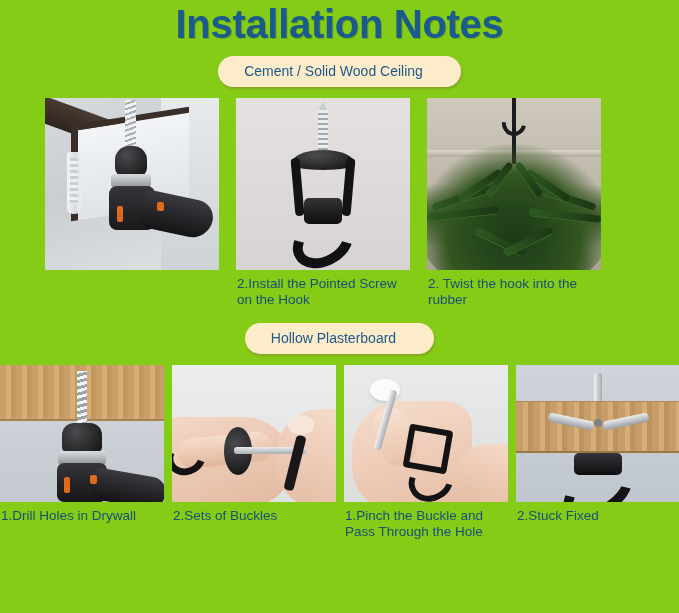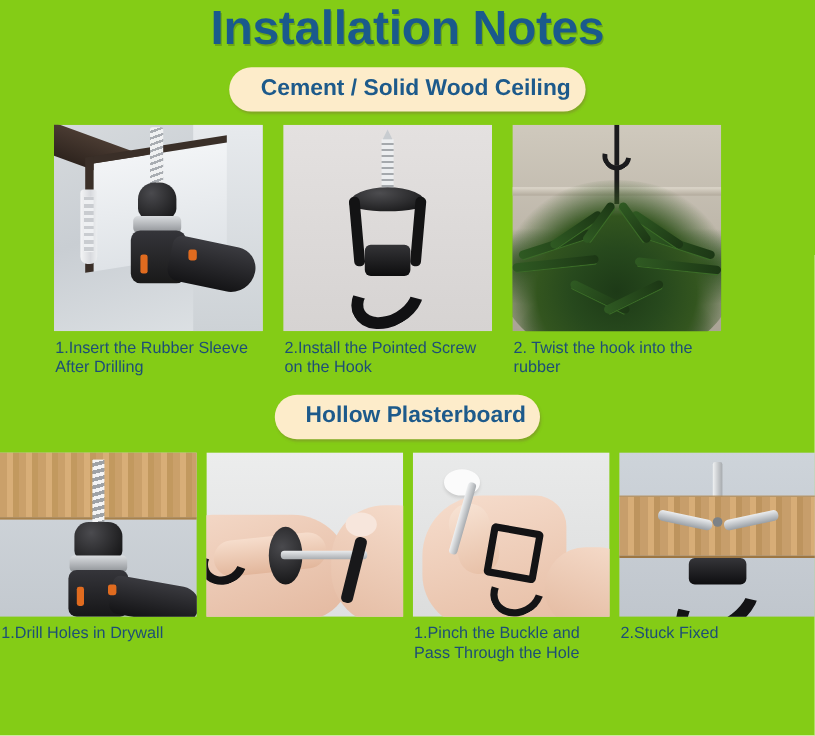--- a/index.html
+++ b/index.html
@@ -22,24 +22,24 @@
     line-height: 1;
     padding-top: 4px;
     text-shadow: 1px 1px 0 rgba(0,0,0,0.18);
   }
 
   
   .pill-wrap { display: flex; justify-content: center; }
   .pill {
     background: #fdecca;
     color: #1d5a8b;
-    font-size: 19px;
-    font-weight: bold;
+    font-size: 14px;
+    font-weight: normal;
     border-radius: 999px;
-    padding: 7px 12px 8px 26px;
+    padding: 7px 38px 8px 26px;
     box-shadow: 1px 2px 2px rgba(120,100,60,0.35);
     white-space: nowrap;
   }
 
   
   .row1 { display: flex; gap: 17px; padding: 0 45px; margin-top: 11px; }
   .cell1 { width: 174px; }
   .thumb1 { width: 174px; height: 172px; overflow: hidden; position: relative; }
 
   .row2 { display: flex; gap: 8px; margin-top: 11px; padding: 0; }
@@ -338,21 +338,20 @@
           <div class="anchor"></div>
           <div class="screw"></div>
           <div class="chuck"></div>
           <div class="collar"></div>
           <div class="body"></div>
           <div class="hand"></div>
           <div class="acc"></div>
           <div class="acc2"></div>
         </div>
       </div>
-      <div class="caption">1.Insert the Rubber Sleeve After Drilling</div>
     </div>
 
     <div class="cell1">
       <div class="thumb1">
         <div class="scene sB">
           <div class="scr"></div>
           <div class="cap"></div>
           <div class="armL"></div>
           <div class="armR"></div>
           <div class="blk"></div>
@@ -414,20 +413,21 @@
           <div class="handL"></div>
           <div class="fingL"></div>
           <div class="handR"></div>
           <div class="nailR"></div>
           <div class="disc"></div>
           <div class="rod"></div>
           <div class="toggle"></div>
           <div class="hookE"></div>
         </div>
       </div>
+      <div class="caption">2.Sets of Buckles</div>
     </div>
 
     <div class="cell2">
       <div class="thumb2">
         <div class="scene sF">
           <div class="hole"></div>
           <div class="hand"></div>
           <div class="thumb"></div>
           <div class="rod"></div>
           <div class="frame"></div>

